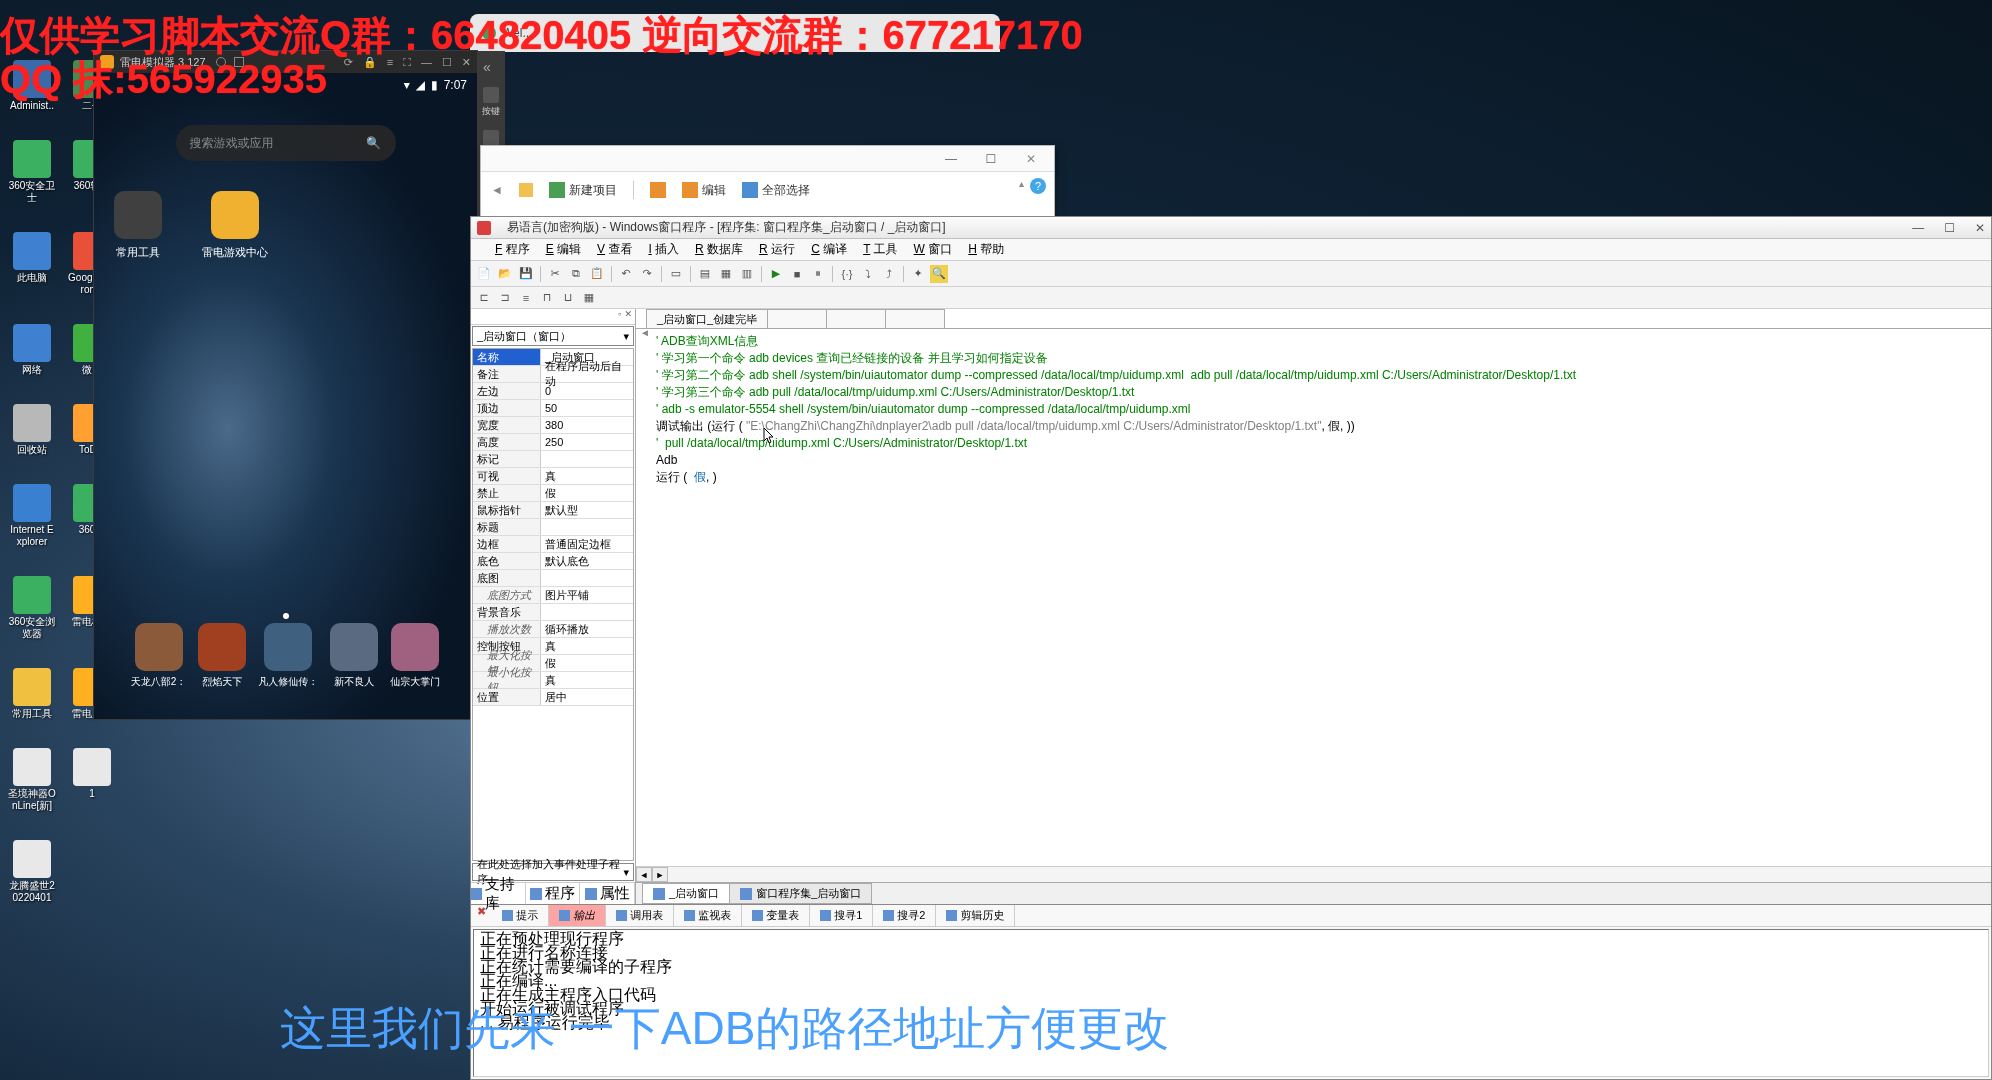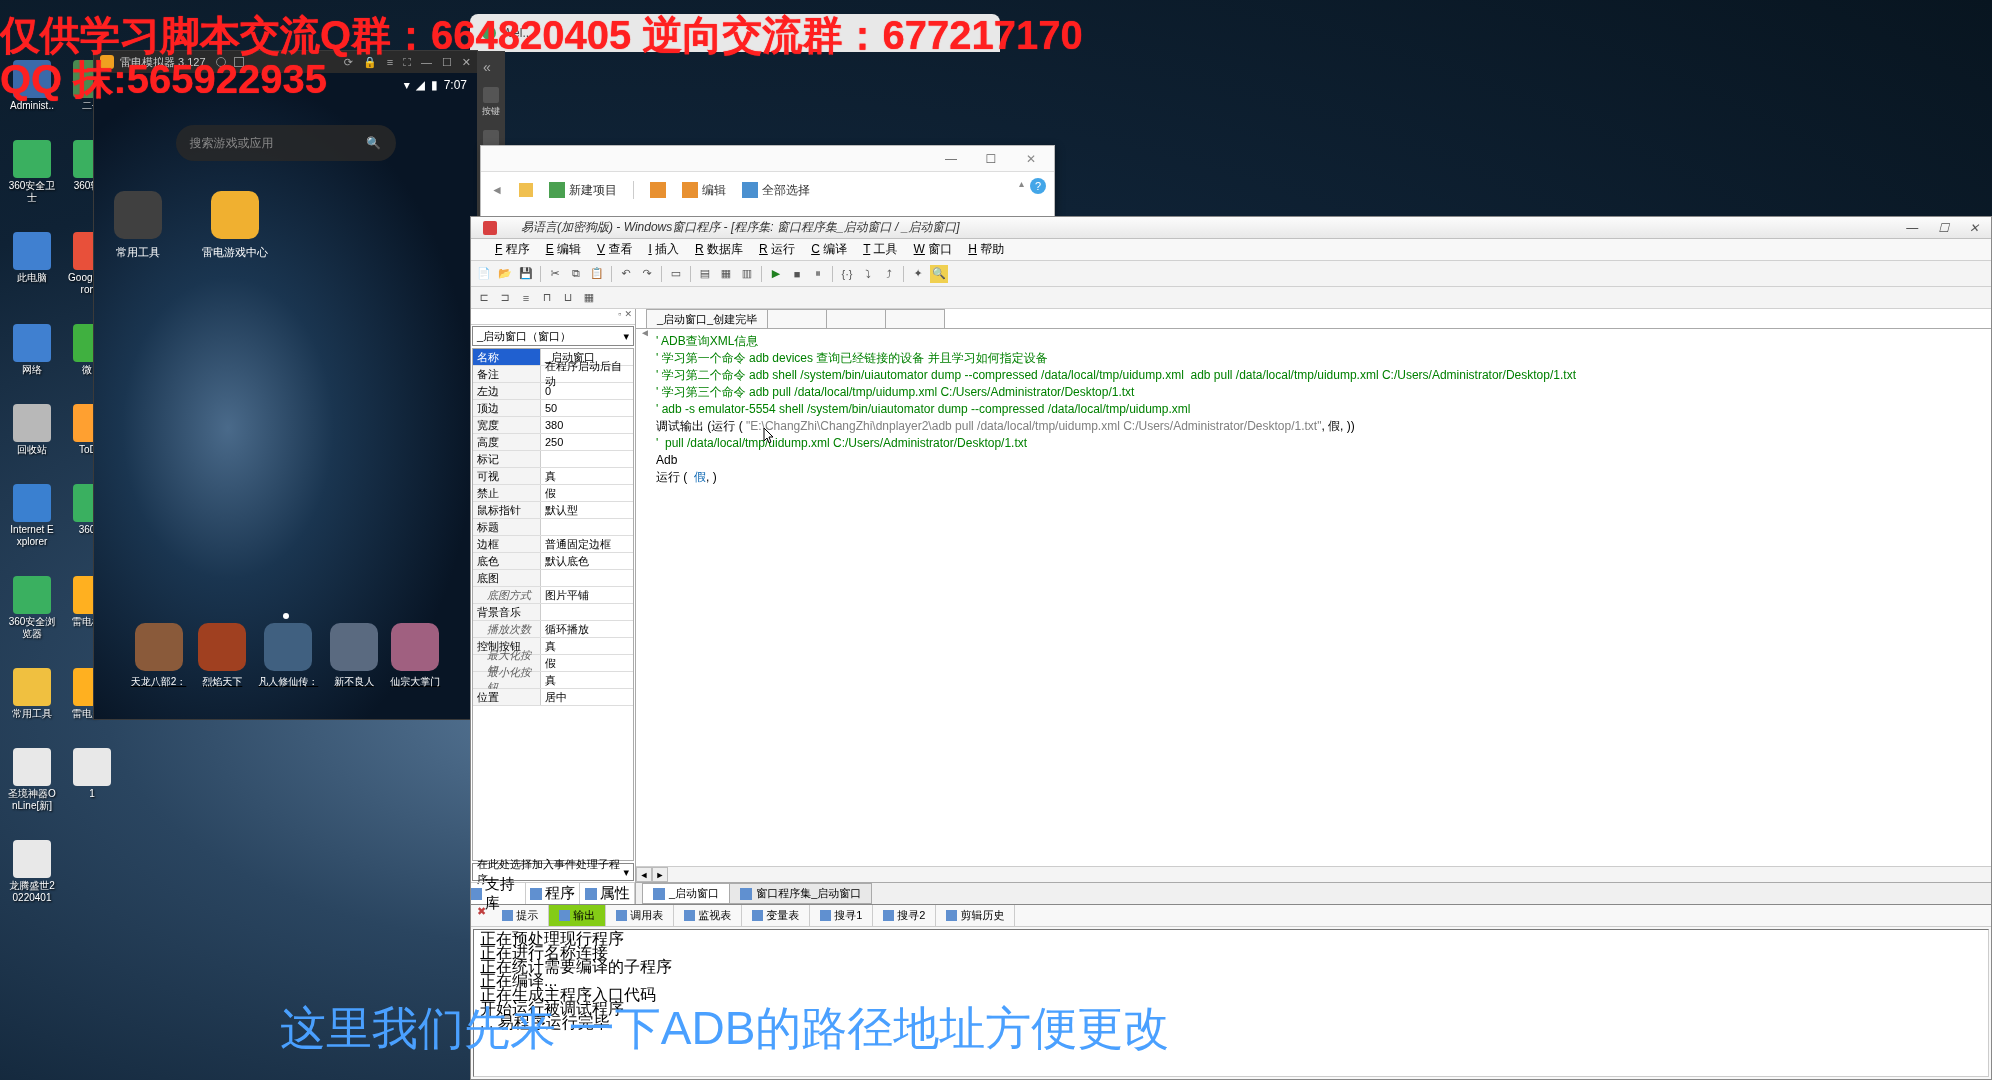--- a/index.html
+++ b/index.html
@@ -25,41 +25,41 @@
 .emulator-sidebar-item { display: flex; flex-direction: column; align-items: center; gap: 2px; cursor: pointer; }
 .emulator-screen { height: calc(100% - 22px); background: radial-gradient(ellipse at 35% 55%, #4a6a8a 0%, #1a3550 30%, #081525 70%); position: relative; }
 .emulator-statusbar { height: 24px; display: flex; align-items: center; justify-content: flex-end; padding: 0 10px; gap: 6px; color: #fff; font-size: 12px; }
 .emulator-search { margin: 28px auto 0; width: 220px; height: 36px; background: rgba(40,40,40,0.85); border-radius: 18px; display: flex; align-items: center; padding: 0 14px; color: #888; font-size: 12px; }
 .emulator-search-icon { margin-left: auto; color: #aaa; }
 .emulator-apps { display: flex; gap: 40px; padding: 30px 20px; }
 .emulator-app { display: flex; flex-direction: column; align-items: center; gap: 6px; }
 .emulator-app-icon { width: 48px; height: 48px; border-radius: 10px; }
 .emulator-app-label { color: #fff; font-size: 11px; }
 .emulator-dock { position: absolute; bottom: 30px; left: 0; right: 0; display: flex; justify-content: center; gap: 12px; }
-.emulator-dock-app { display: flex; flex-direction: column; align-items: center; gap: 4px; text-decoration: underline; }
+.emulator-dock-app { display: flex; flex-direction: column; align-items: center; gap: 4px; }
 .emulator-dock-icon { width: 48px; height: 48px; border-radius: 10px; background: #555; }
 .emulator-dock-label { color: #fff; font-size: 10px; }
 .emulator-pagedot { position: absolute; bottom: 100px; left: 50%; transform: translateX(-50%); width: 6px; height: 6px; background: #fff; border-radius: 50%; }
 
 
 .small-window { position: absolute; top: 145px; left: 480px; width: 575px; height: 75px; background: #fff; border: 1px solid #bbb; z-index: 15; box-shadow: 2px 2px 8px rgba(0,0,0,0.3); }
 .small-window-titlebar { height: 26px; background: #fafafa; border-bottom: 1px solid #ddd; display: flex; align-items: center; justify-content: flex-end; padding: 0 4px; gap: 2px; }
 .small-window-btn { width: 38px; height: 20px; display: flex; align-items: center; justify-content: center; color: #666; font-size: 12px; cursor: pointer; }
 .small-window-btn.close { color: #888; }
 .small-window-toolbar { height: 36px; display: flex; align-items: center; padding: 0 10px; gap: 16px; font-size: 12px; color: #333; }
 .small-window-toolbar .tb-item { display: flex; align-items: center; gap: 4px; cursor: pointer; }
 .small-window-toolbar .tb-icon { width: 16px; height: 16px; display: inline-block; }
 .small-window-help { position: absolute; top: 32px; right: 8px; width: 16px; height: 16px; background: #43a6e8; color: #fff; border-radius: 50%; font-size: 11px; display: flex; align-items: center; justify-content: center; }
 
 
 .browser-tab { position: absolute; top: 14px; left: 470px; width: 530px; height: 38px; background: #e8e8e8; border-radius: 8px 8px 0 0; display: flex; align-items: center; padding: 0 12px; font-size: 12px; color: #444; z-index: 5; }
 
 
 .ide { position: absolute; top: 216px; left: 470px; right: 0; bottom: 0; background: #f0f0f0; border: 1px solid #888; z-index: 20; }
-.ide-titlebar { height: 22px; background: linear-gradient(#fcfcfc, #e8e8e8); border-bottom: 1px solid #c0c0c0; display: flex; align-items: center; padding: 0 12px; gap: 24px; font-size: 12px; color: #333; font-style: italic; }
+.ide-titlebar { height: 22px; background: linear-gradient(#fcfcfc, #e8e8e8); border-bottom: 1px solid #c0c0c0; display: flex; align-items: center; padding: 0 6px; gap: 16px; font-size: 12px; color: #333; }
 .ide-titlebar-icon { width: 14px; height: 14px; background: #d84040; border-radius: 2px; }
 .ide-titlebar-controls { margin-left: auto; display: flex; gap: 20px; color: #555; font-size: 12px; }
 .ide-titlebar-controls span { cursor: pointer; }
 .ide-menubar { height: 22px; background: #f8f8f8; border-bottom: 1px solid #d0d0d0; display: flex; align-items: center; padding: 0 16px; font-size: 12px; }
 .ide-menubar span { padding: 0 8px; cursor: pointer; }
 .ide-menubar span u { text-decoration: underline; }
 .ide-toolbar { height: 26px; background: #f4f4f4; border-bottom: 1px solid #d0d0d0; display: flex; align-items: center; padding: 0 4px; gap: 3px; }
 .ide-toolbar-btn { width: 18px; height: 18px; border: 1px solid transparent; cursor: pointer; display: flex; align-items: center; justify-content: center; font-size: 11px; color: #555; }
 .ide-toolbar-sep { width: 1px; height: 16px; background: #c0c0c0; margin: 0 2px; }
 .ide-toolbar2 { height: 22px; background: #f4f4f4; border-bottom: 1px solid #d0d0d0; display: flex; align-items: center; padding: 0 4px; gap: 3px; }
@@ -88,21 +88,21 @@
 .code-bottom-tabs { height: 22px; display: flex; border-top: 1px solid #aaa; background: #f0f0f0; padding-left: 6px; }
 .code-bottom-tab { border: 1px solid #aaa; padding: 0 10px; font-size: 11px; display: flex; align-items: center; cursor: pointer; background: #fff; margin-right: -1px; }
 .code-bottom-tab.inactive { background: #e8e8e8; }
 .code-scroll-stub { height: 16px; border-top: 1px solid #ccc; display: flex; }
 .code-scroll-stub .arrow { width: 16px; border: 1px solid #bbb; background: #eee; font-size: 9px; display: flex; align-items: center; justify-content: center; }
 
 
 .output-panel { height: 175px; border-top: 1px solid #888; background: #f8f8f8; display: flex; flex-direction: column; }
 .output-tabs { height: 22px; display: flex; border-bottom: 1px solid #ccc; font-size: 11px; }
 .output-tab { padding: 0 10px; border-right: 1px solid #ccc; display: flex; align-items: center; cursor: pointer; }
-.output-tab.active { background: #84cc16; }
+.output-tab.active { background: #fca5a5; font-style: italic; }
 .output-content { flex: 1; background: #fff; padding: 2px 6px; font-size: 16px; line-height: 14px; font-family: "SimSun", monospace; border: 1px inset #ccc; margin: 2px; overflow: auto; }
 
 .cursor-arrow { position: absolute; width: 14px; height: 18px; z-index: 300; }
 </style>
 </head>
 <body>
 
 <div class="overlay-red" style="top:8px; left:0;">仅供学习脚本交流Q群：664820405 逆向交流群：677217170</div>
 <div class="overlay-red" style="top:52px; left:0;">QQ 抹:565922935</div>
 <div class="overlay-blue">这里我们先来    一下ADB的路径地址方便更改</div>

